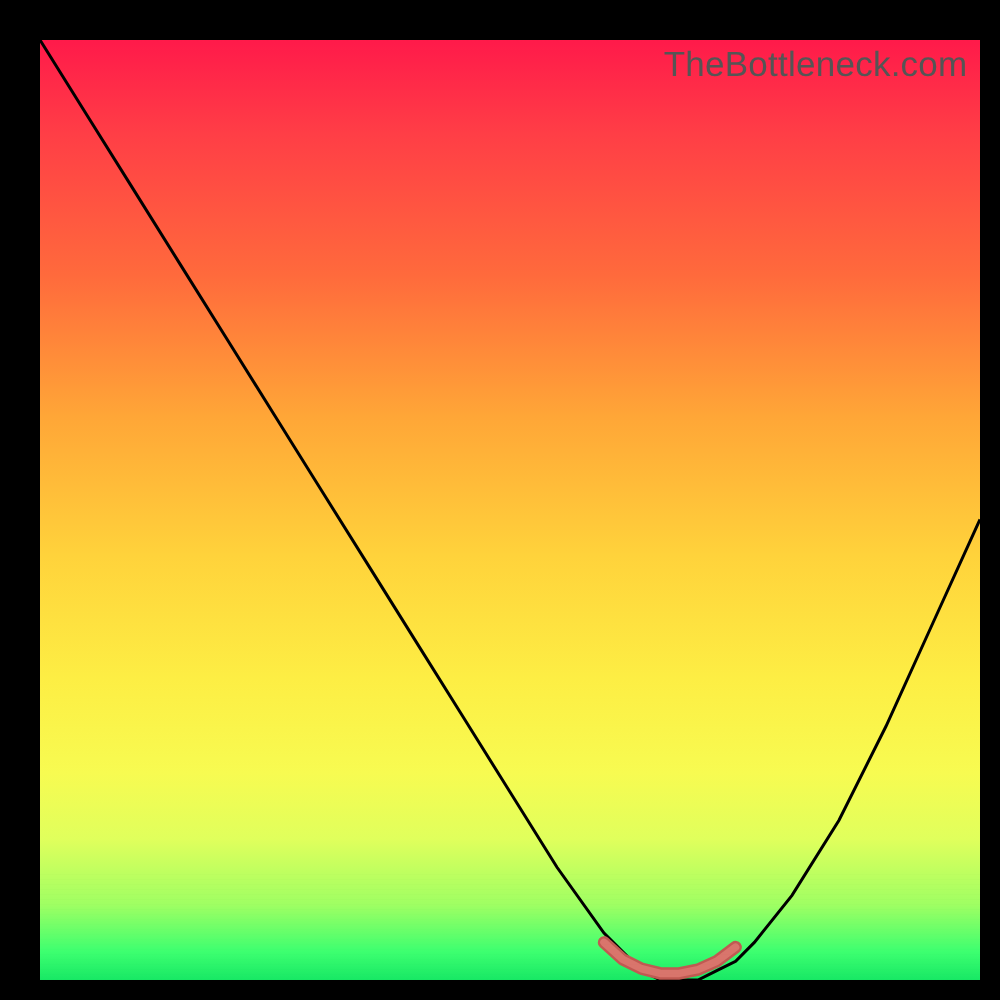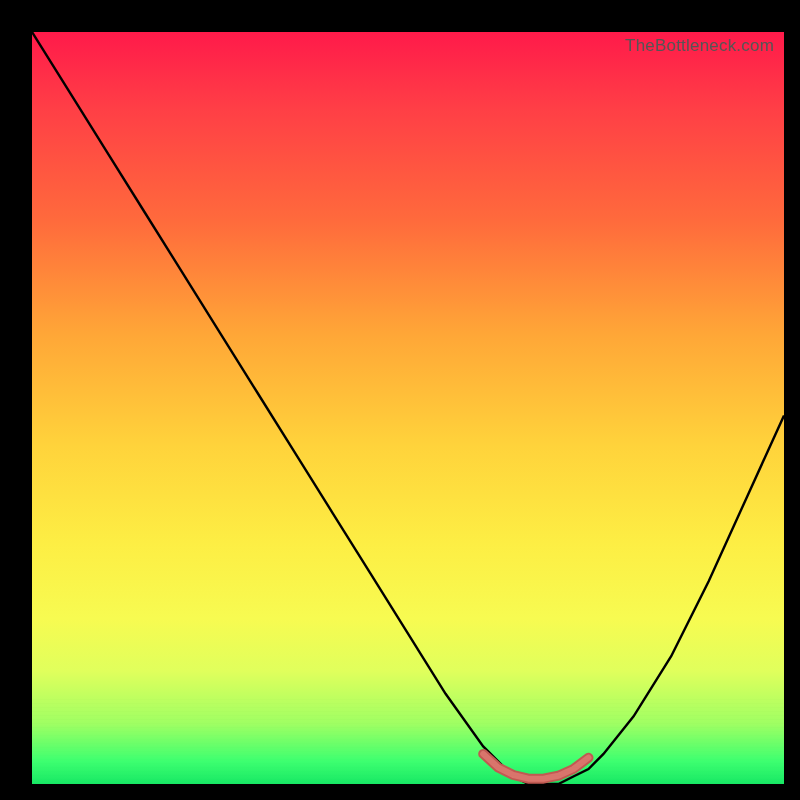--- a/index.html
+++ b/index.html
@@ -42,21 +42,21 @@
     position: absolute;
     left: 0; right: 0;
     height: 1px;
     background: rgba(0,0,0,0.05);
   }
   .watermark {
     position: absolute;
     top: 4px;
     right: 10px;
     font-family: Arial, Helvetica, sans-serif;
-    font-size: 17px;
+    font-size: 28px;
     color: #555;
     letter-spacing: 0.2px;
   }
   svg.curve {
     position: absolute;
     left: 0; top: 0;
     width: 100%; height: 100%;
   }
 </style>
 </head>

